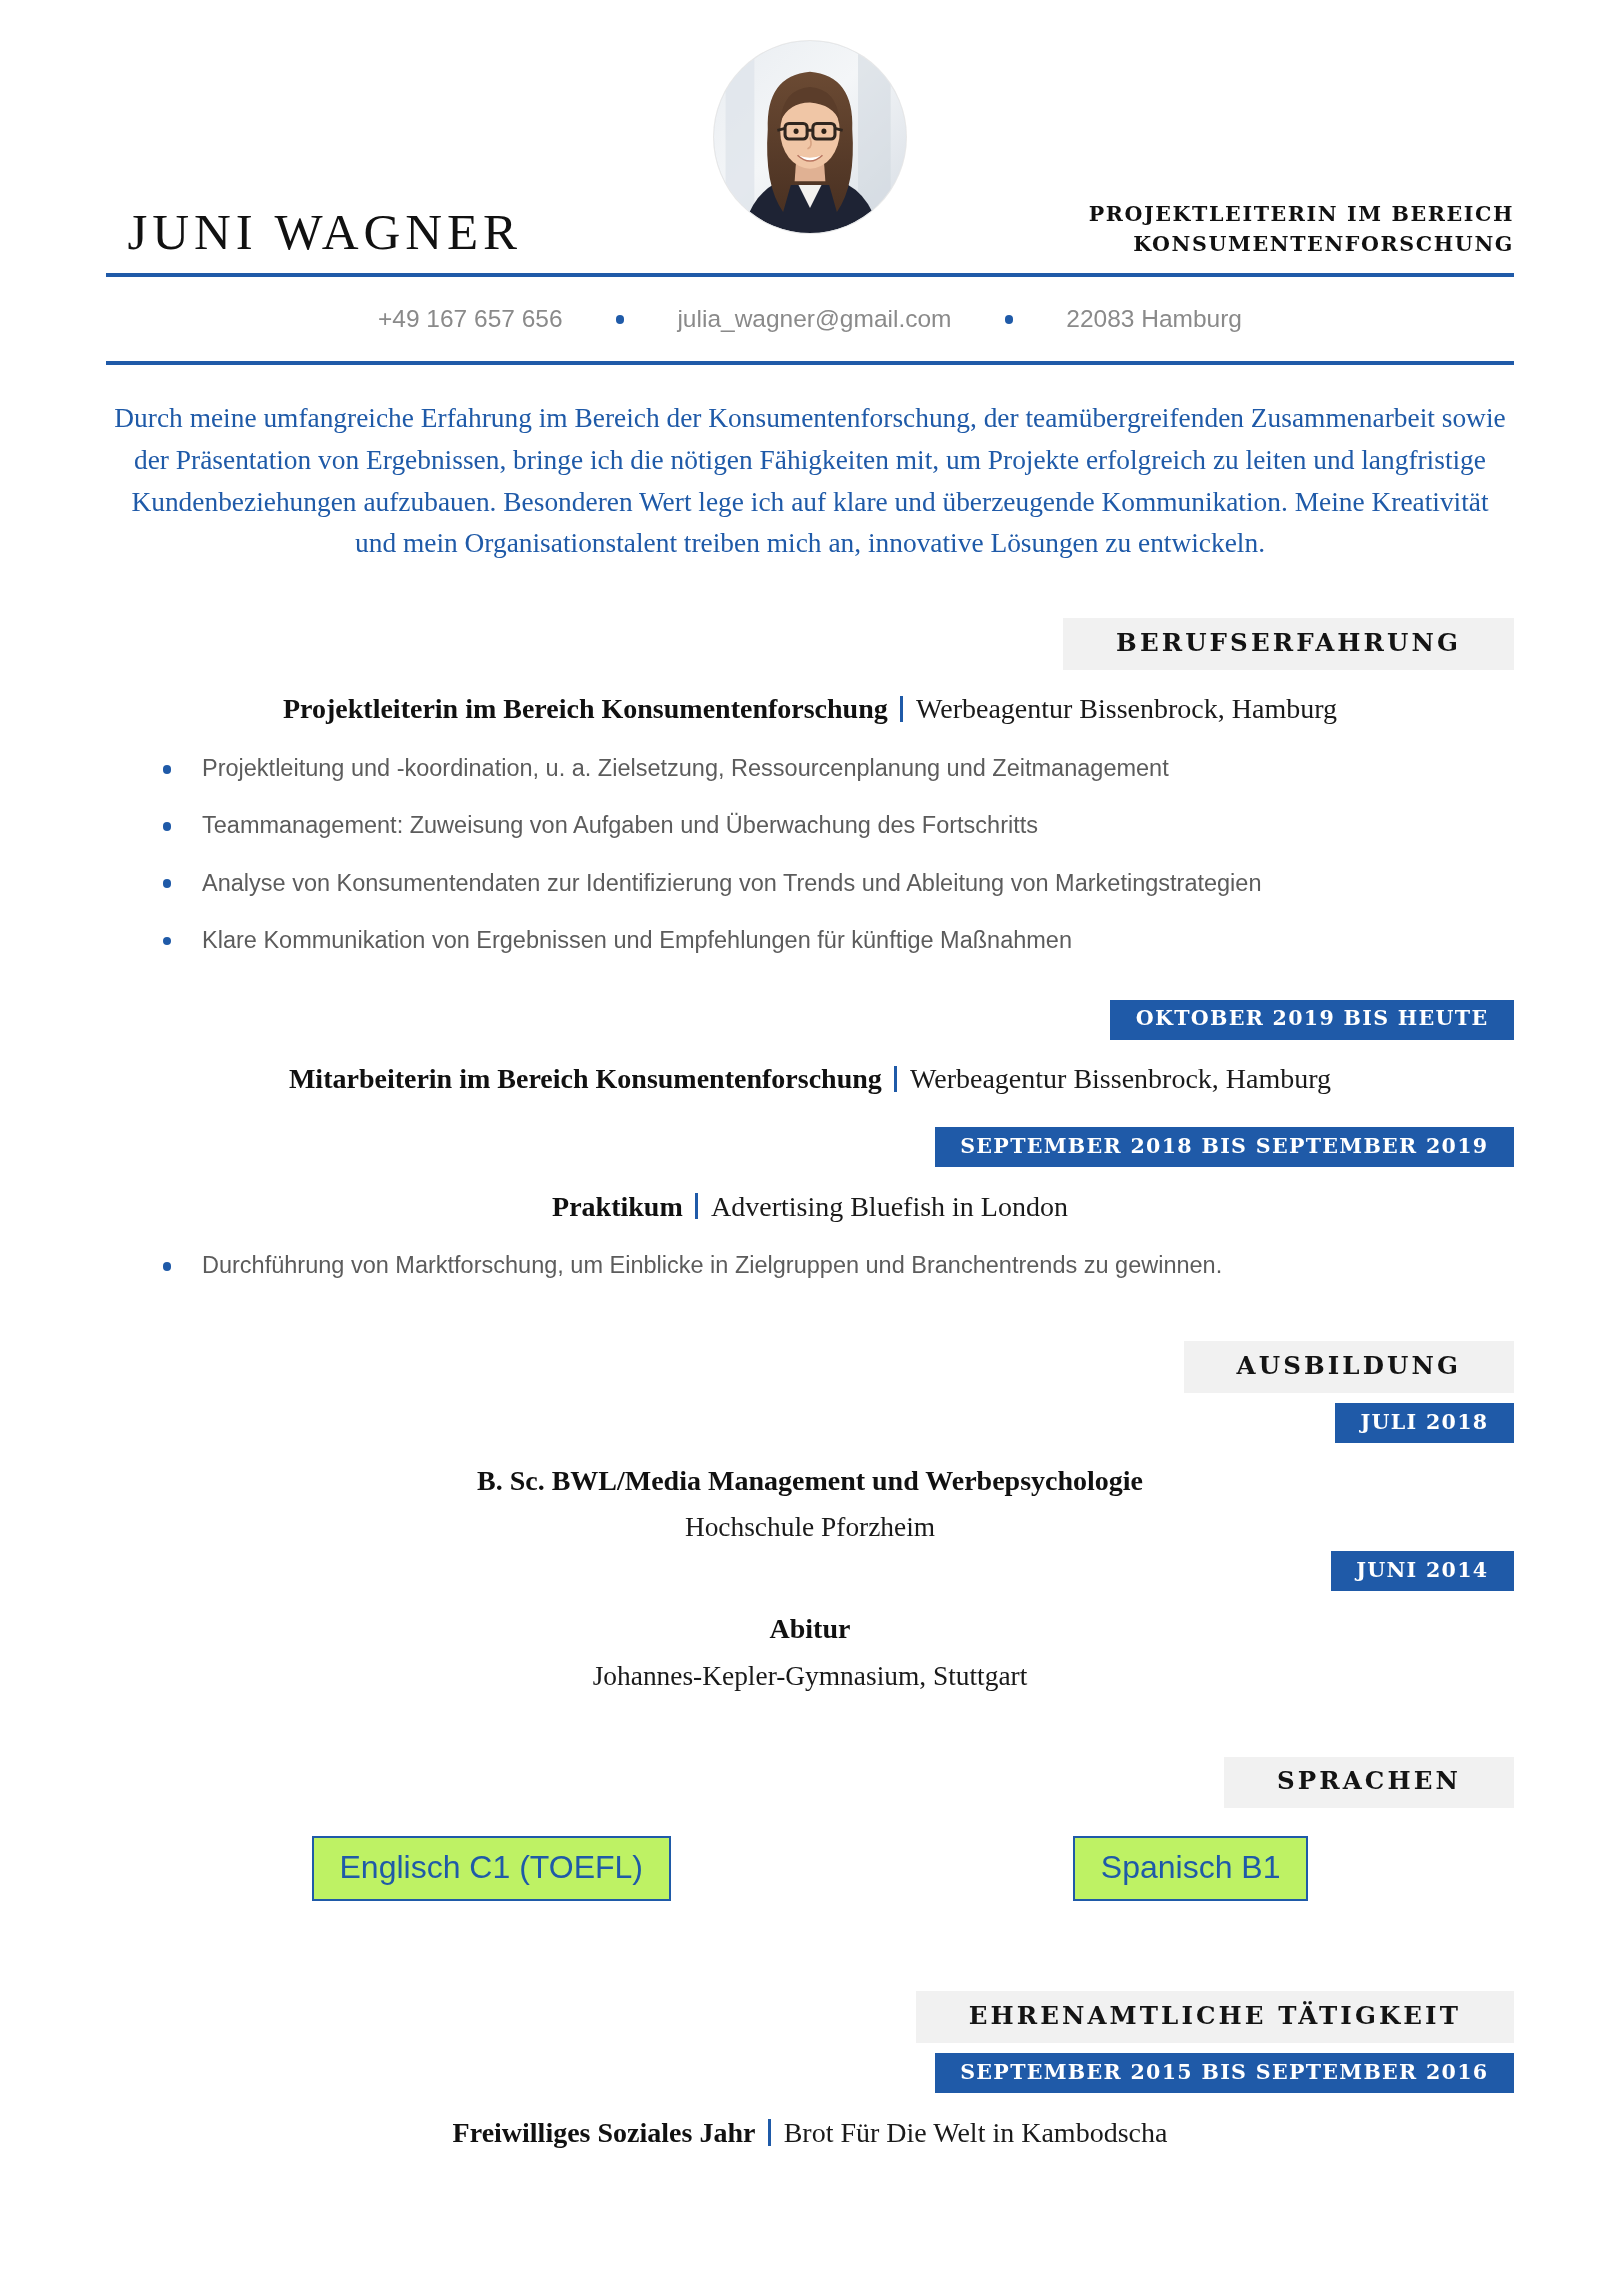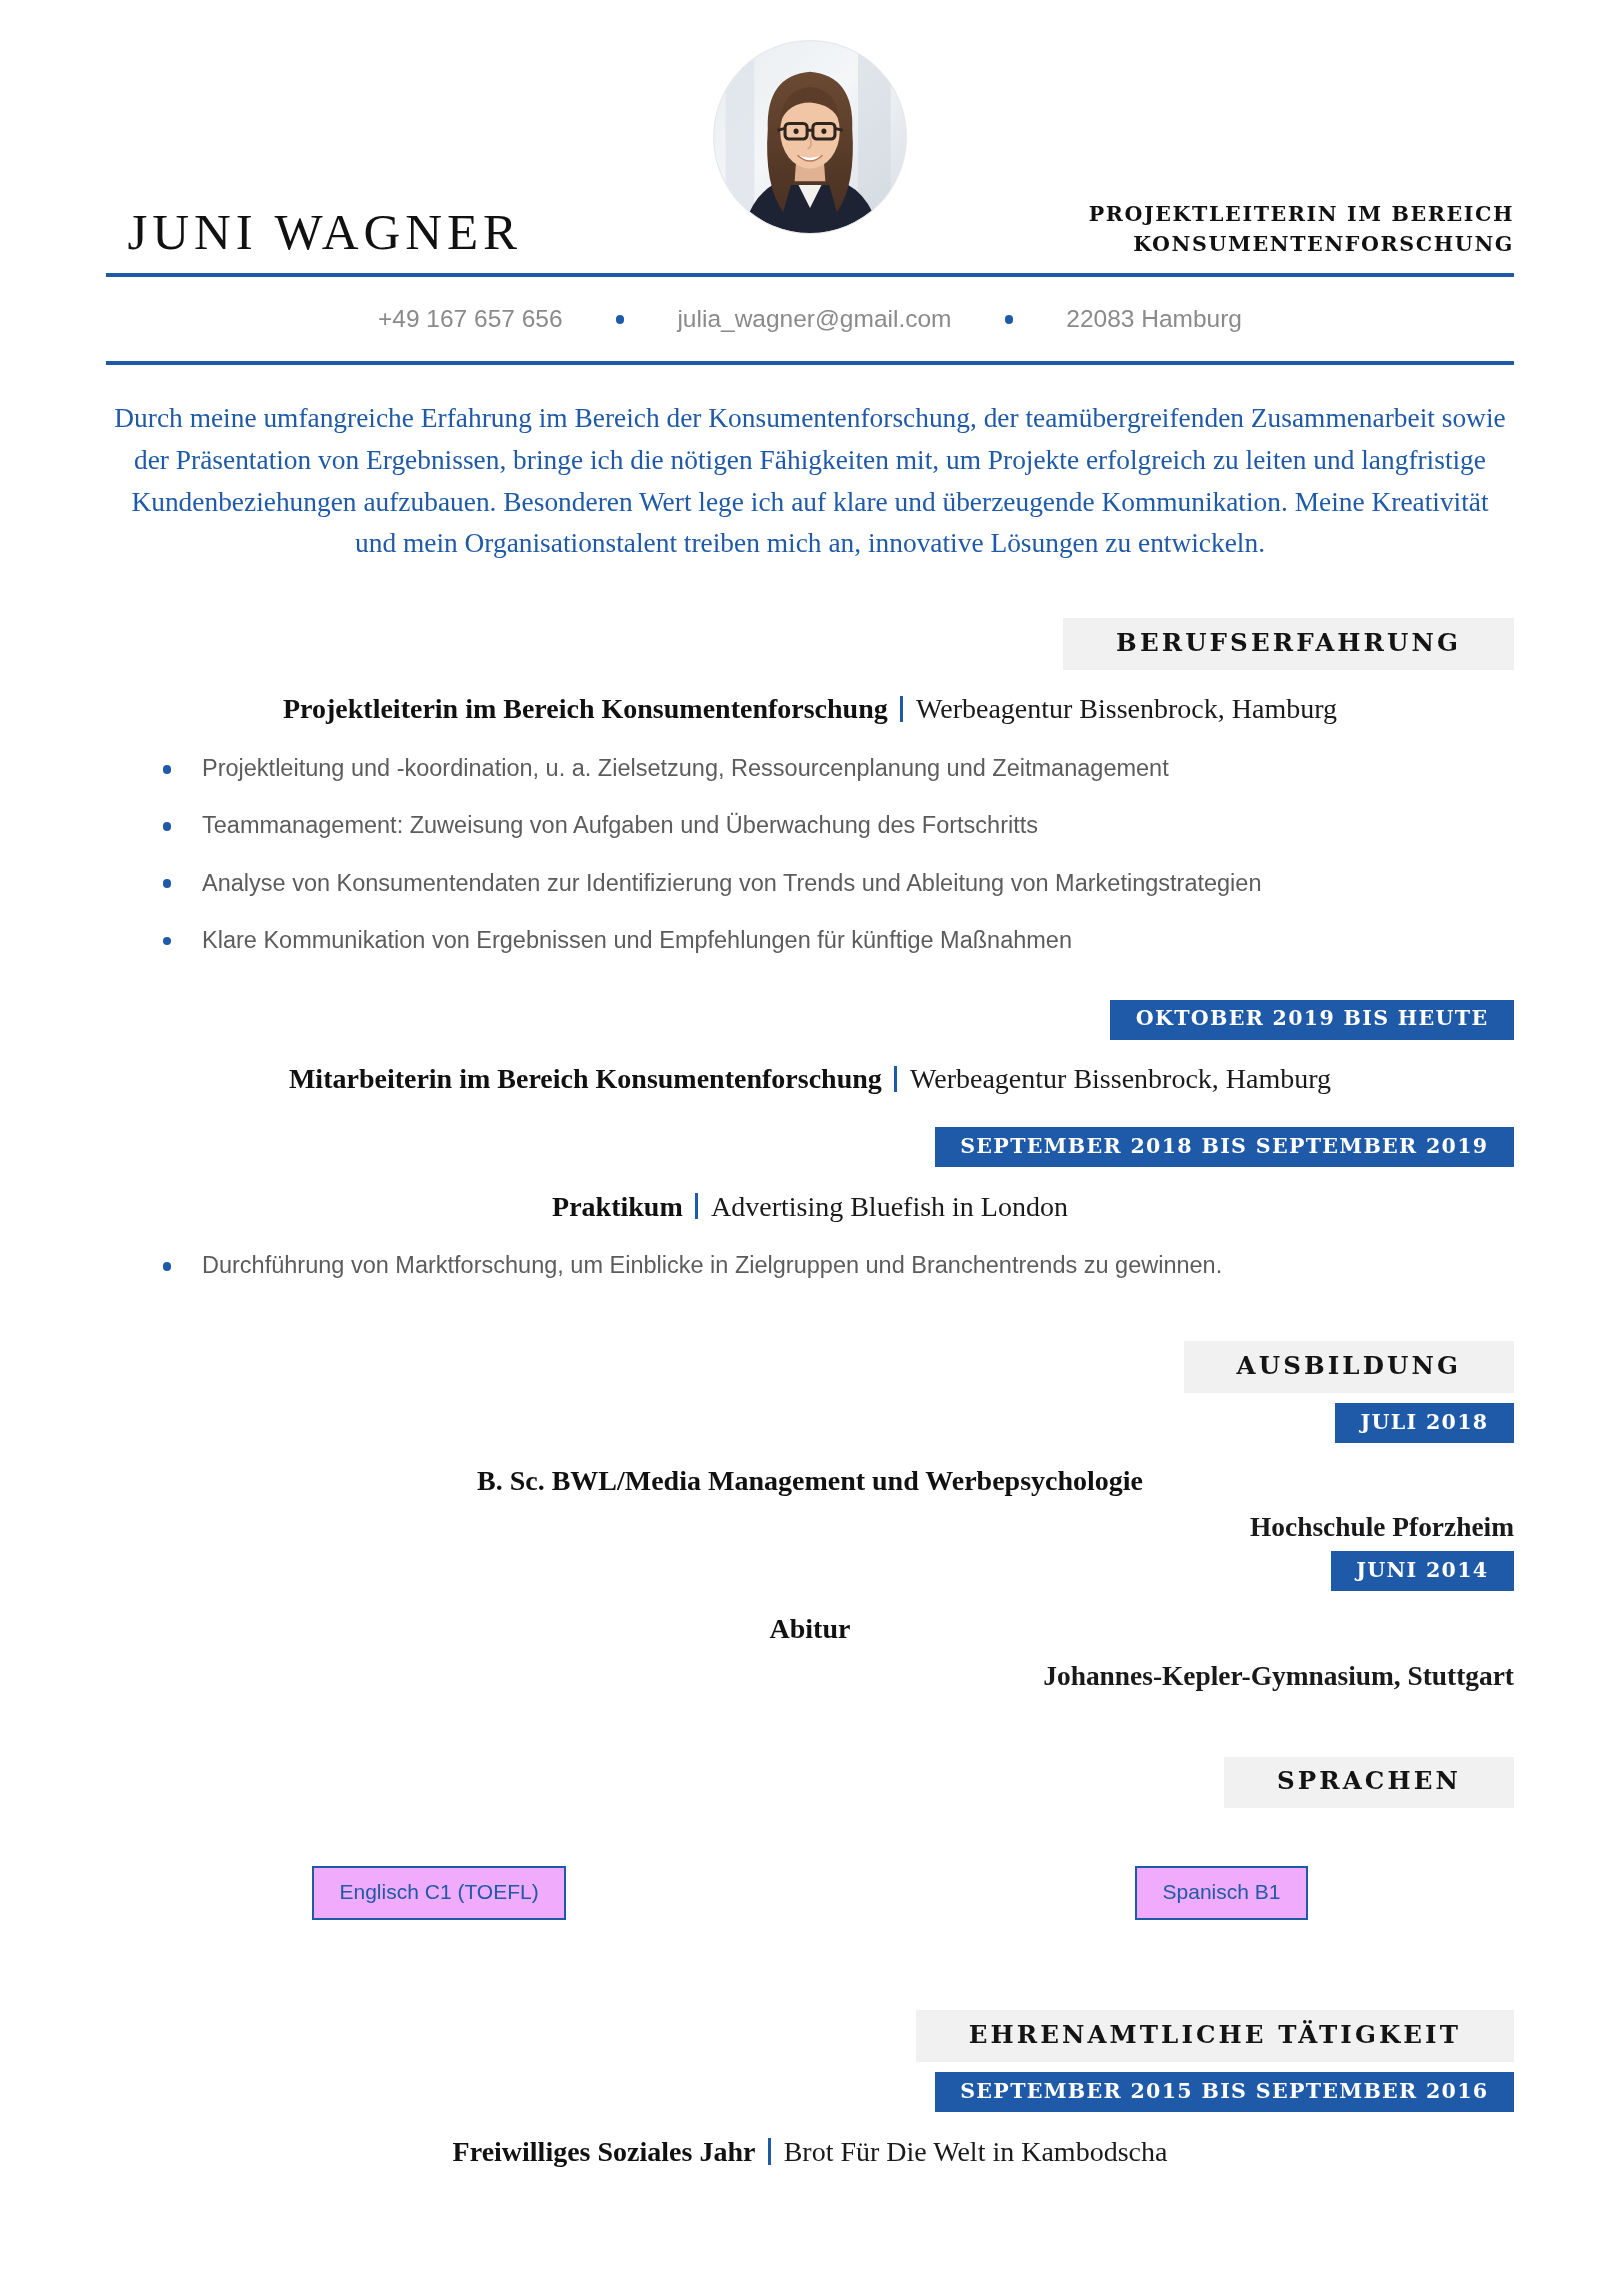--- a/index.html
+++ b/index.html
@@ -180,44 +180,43 @@
   
   .edu-degree {
     text-align: center;
     margin-top: 21.6px;
     font-family: "Liberation Serif", serif;
     font-weight: 700;
     font-size: 28px;
     color: #111111;
   }
   .edu-school {
-    text-align: right;
+    text-align: center;
     margin-top: 15.7px;
     font-family: "Liberation Serif", serif;
-    font-weight: 700;
+    font-weight: 400;
     font-size: 27.4px;
     color: #1a1a1a;
   }
 
   
   .lang-row {
     display: flex;
     justify-content: space-between;
     margin-top: 27.4px;
     padding: 0 206px;
   }
   .lang-chip {
     border: 2px solid #1f5aa8;
     color: #1f5aa8;
     font-family: "Liberation Sans", sans-serif;
-    font-size: 21px;
+    font-size: 32px;
     padding: 13.7px 25.5px 15.7px;
     line-height: 1;
-    background: #f0abfc;
-    margin-top: 30px;
+    background: #bef264;
   }
 
   .gap-lg { height: 59px; }
 </style>
 </head>
 <body>
 
 <div class="page">
 
   <div class="photo-wrap">

